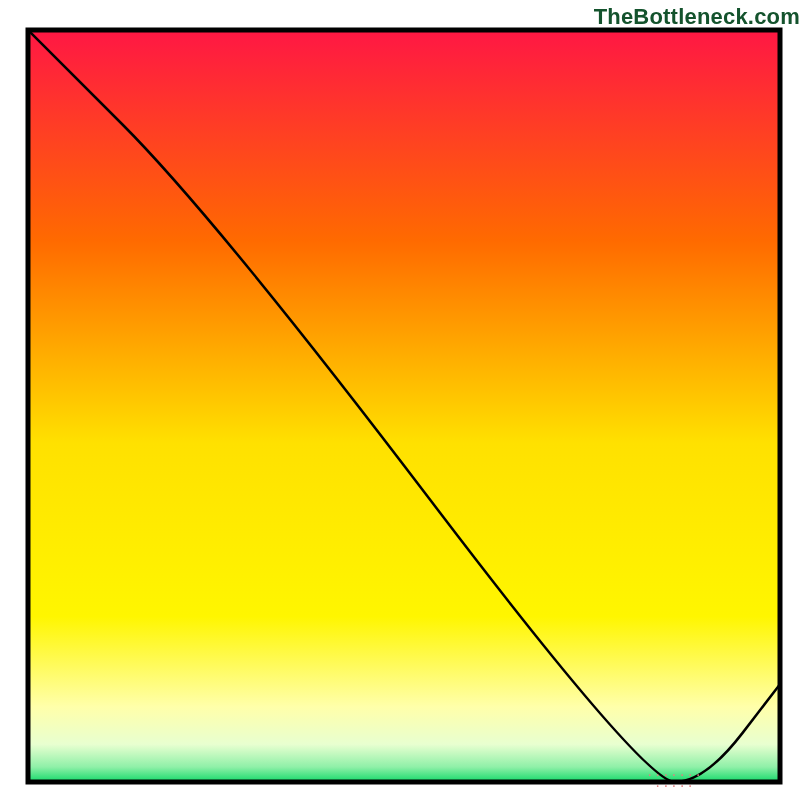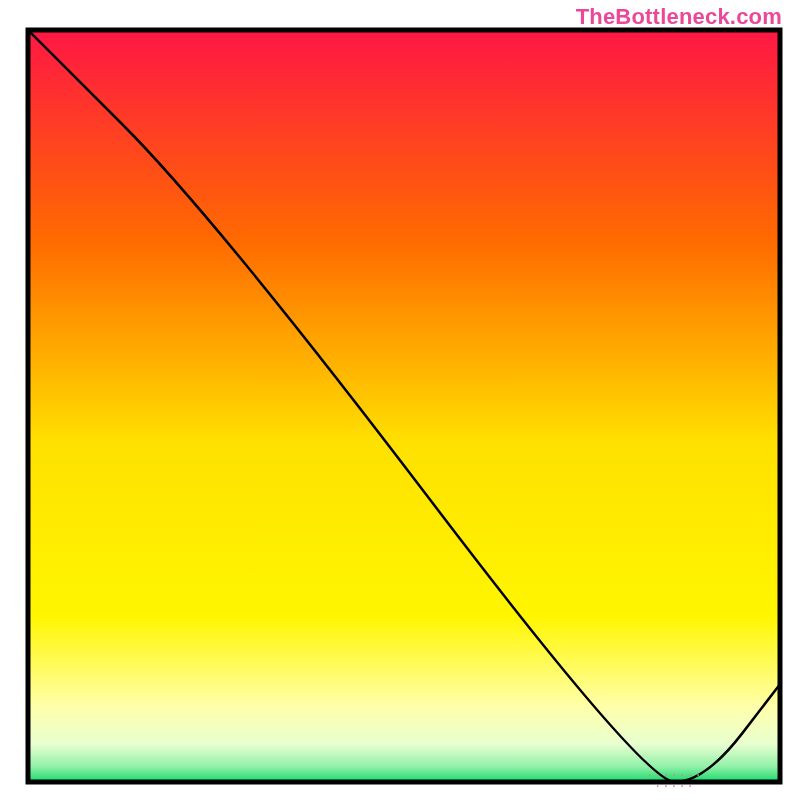--- a/index.html
+++ b/index.html
@@ -12,24 +12,24 @@
     overflow: hidden;
   }
   .stage {
     position: relative;
     width: 800px;
     height: 800px;
   }
   .watermark {
     position: absolute;
     top: 4px;
-    right: 18px;
+    right: 0;
     font-size: 22px;
     font-weight: 600;
-    color: #ec4899;
+    color: #14532d;
     letter-spacing: 0.2px;
   }
   .marker {
     position: absolute;
     color: #e08080;
     font-size: 10px;
     font-weight: bold;
     letter-spacing: 1px;
     user-select: none;
   }

